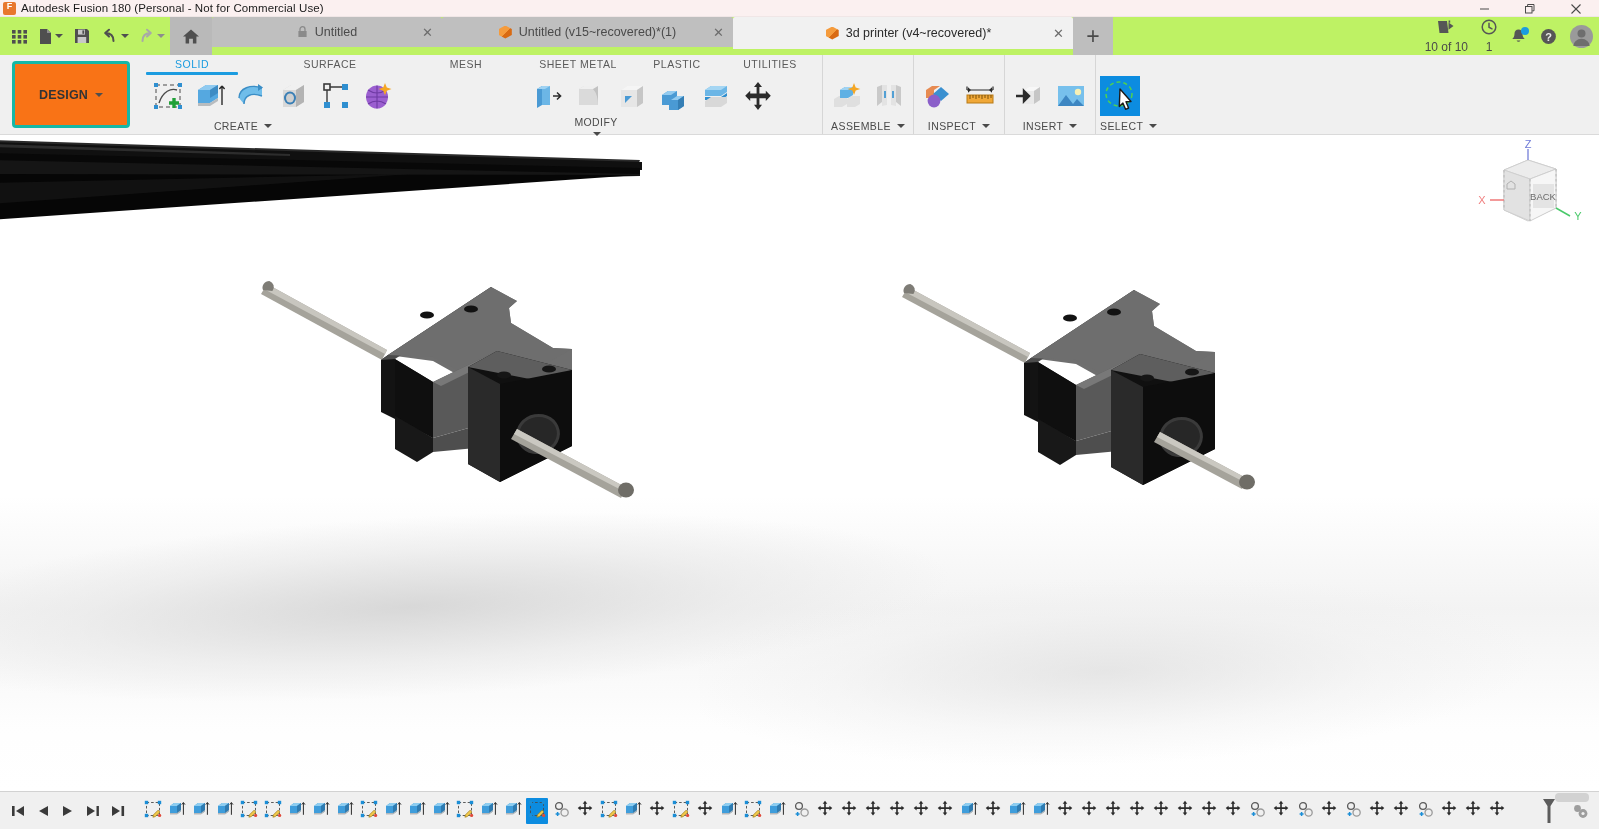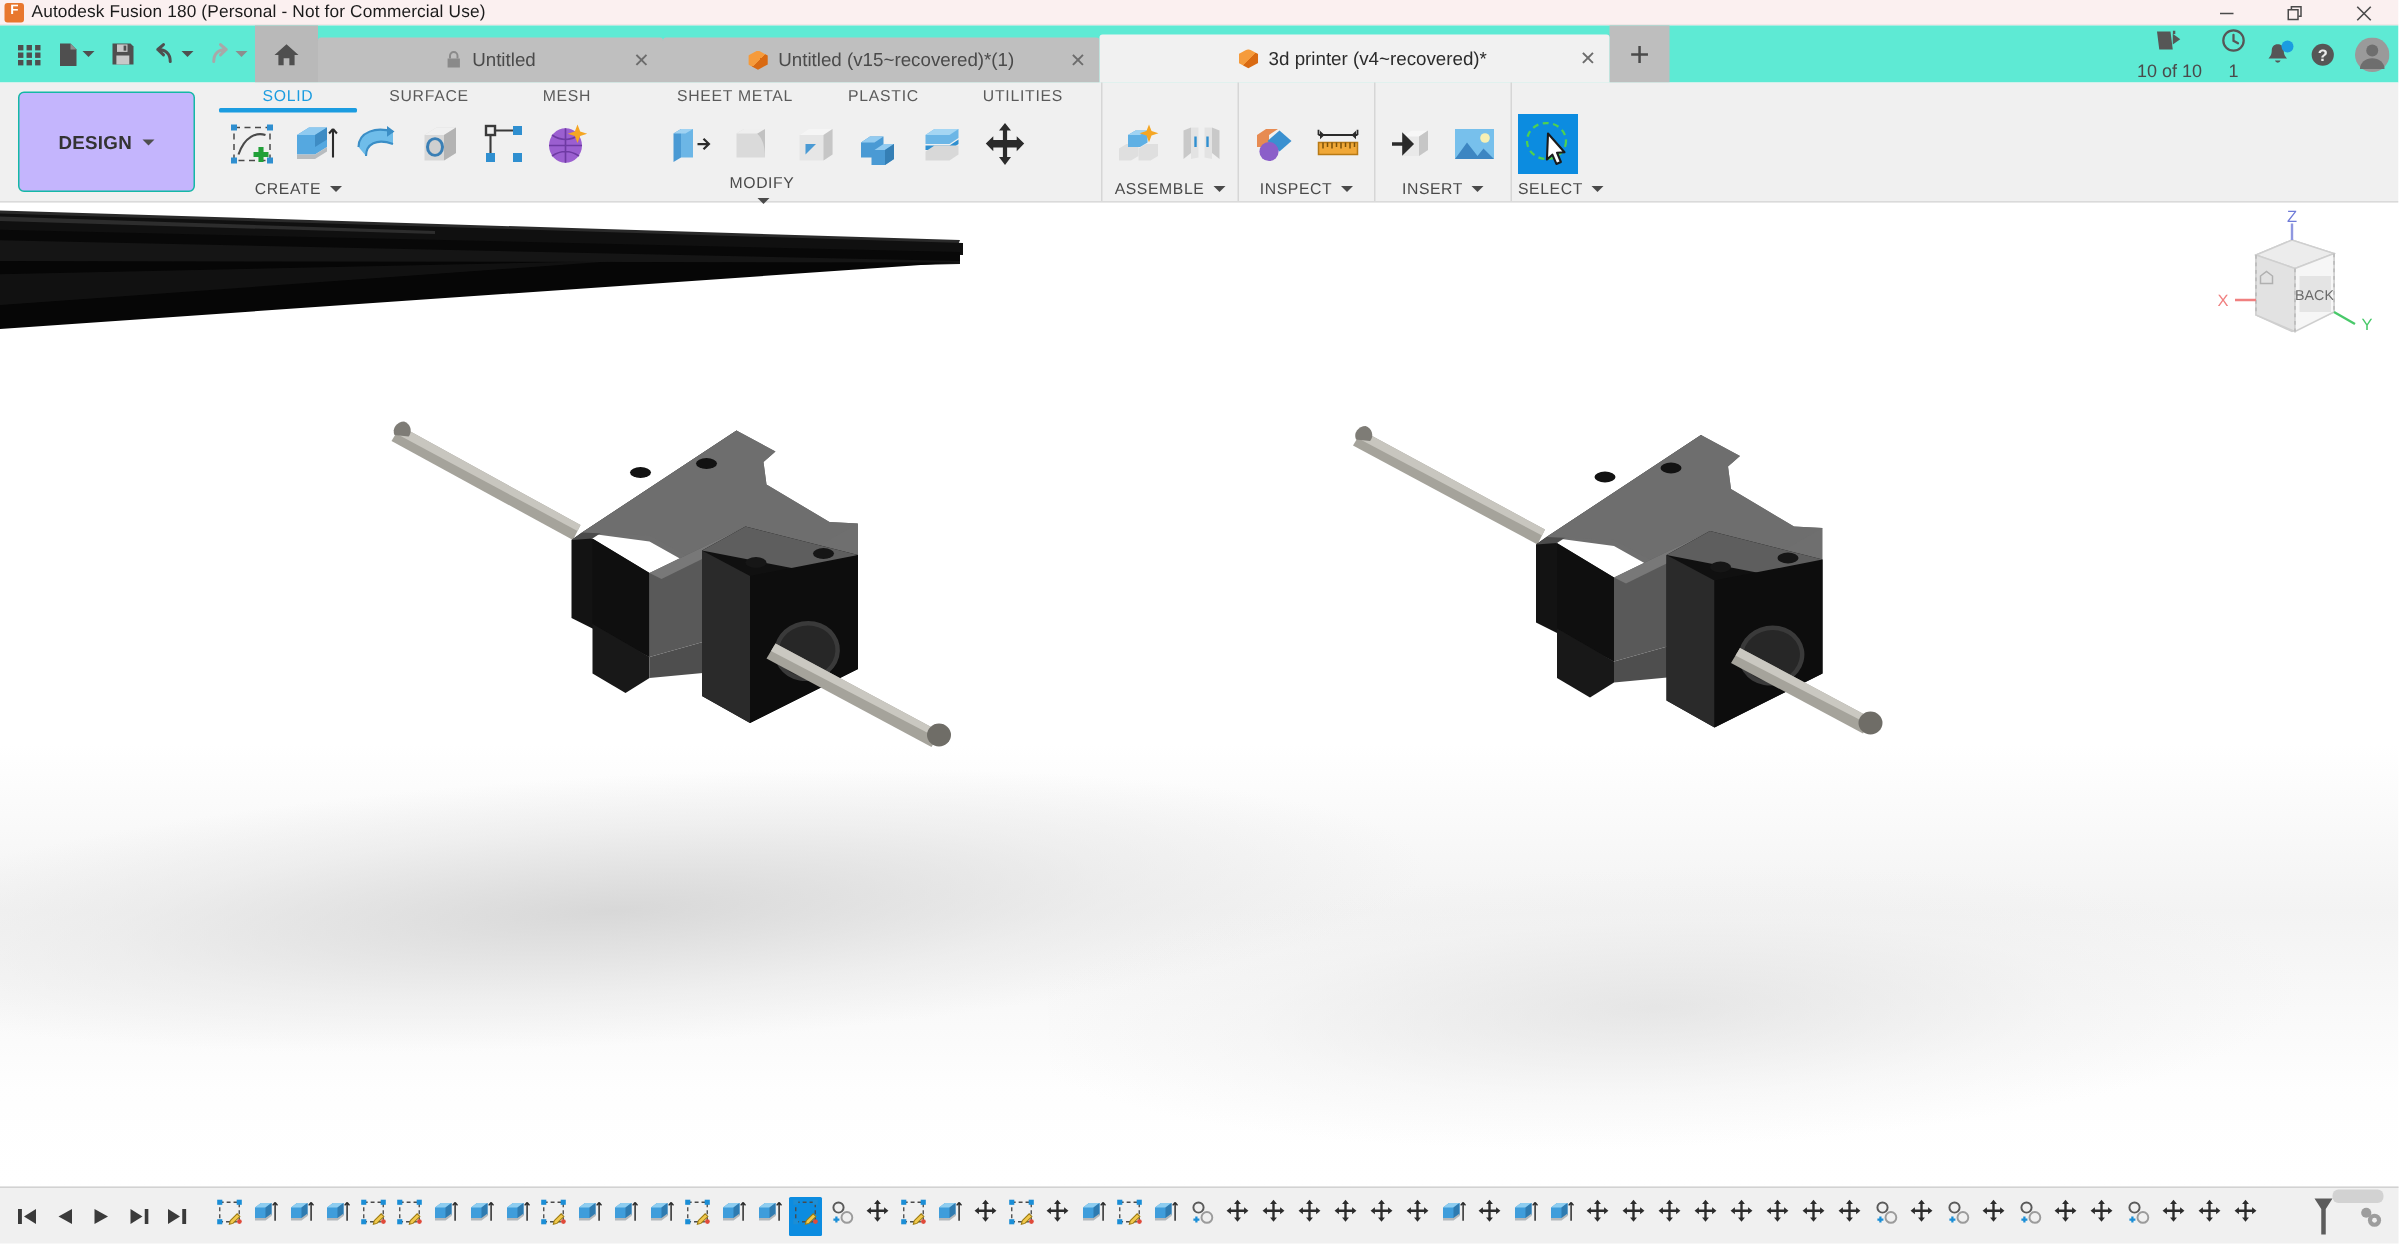--- a/index.html
+++ b/index.html
@@ -32,22 +32,22 @@
   #win-controls { position: absolute; right: 0; top: 0; height: 17px; display: flex; }
   .win-btn {
     width: 46px; height: 17px; display: flex; align-items: center; justify-content: center;
     color: #4a4a4a;
   }
   .win-btn svg { display: block; }
 
   
   #tabbar {
     height: 38px; width: 100%;
-    background: #5eead4;
-    display: flex; align-items: flex-end;
+    background: #bef264;
+    display: flex; align-items: flex-start;
     position: relative;
   }
   #qat {
     display: flex; align-items: center; height: 38px; padding-left: 5px; gap: 2px;
   }
   .qat-btn {
     height: 30px; min-width: 28px; display: flex; align-items: center; justify-content: center;
     color: #4f4f4f; padding: 0 3px;
   }
   .qat-btn.home { background: #b9b9b9; width: 42px; height: 38px; }
@@ -88,21 +88,21 @@
   .tr-item { display: flex; align-items: center; gap: 5px; color: #4a4a4a; font-size: 12px; flex-direction: column; }
 
   
   #ribbon {
     height: 80px; width: 100%; background: #f0f0f0;
     display: flex; align-items: stretch; position: relative;
     border-bottom: 1px solid #dadada;
   }
   #design-box {
     width: 118px; margin: 6px 0 6px 12px;
-    border: 1px solid #14b8a6; border-radius: 4px; background: #c4b5fd;
+    border: 3px solid #14b8a6; border-radius: 4px; background: #f97316;
     display: flex; align-items: center; justify-content: center; gap: 5px;
   }
   #design-box .label { font-size: 12.5px; color: #333; font-weight: bold; letter-spacing: .2px; }
 
   .ribbon-groups { display: flex; align-items: stretch; flex: 1; }
   .rgroup { display: flex; flex-direction: column; position: relative; padding: 0 4px; }
   .rgroup + .rgroup { border-left: 1px solid #d6d6d6; }
   .rgroup.nodiv + .rgroup { border-left: none; }
   .rtitle {
     height: 17px; font-size: 10.5px; color: #5a5a5a; text-align: center;
@@ -316,21 +316,21 @@
 <div id="ribbon">
 
   <div id="design-box">
     <span class="label">DESIGN</span>
     <span class="caret-sm"></span>
   </div>
 
   <div class="ribbon-groups">
 
     <div class="rgroup nodiv" style="padding-left:14px;">
-      <div style="display:flex;">
+      <div style="display:flex;gap:44px;">
         <div style="width:96px;">
           <div class="rtitle active">SOLID</div>
         </div>
         <div style="width:92px;">
           <div class="rtitle">SURFACE</div>
         </div>
         <div style="width:92px;">
           <div class="rtitle">MESH</div>
         </div>
       </div>

